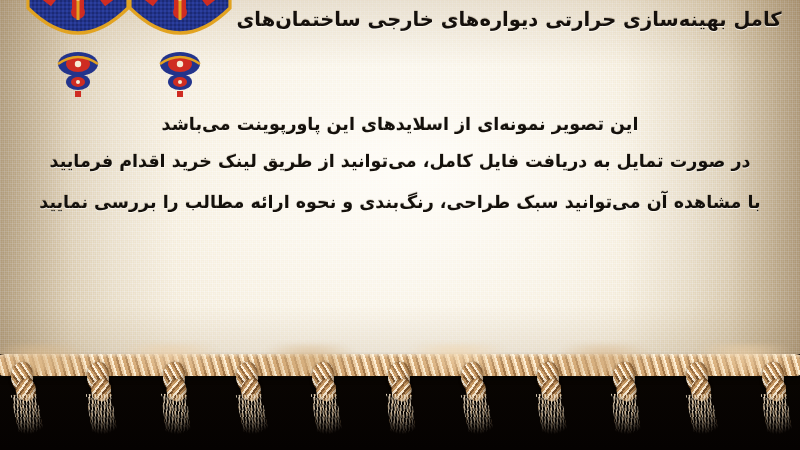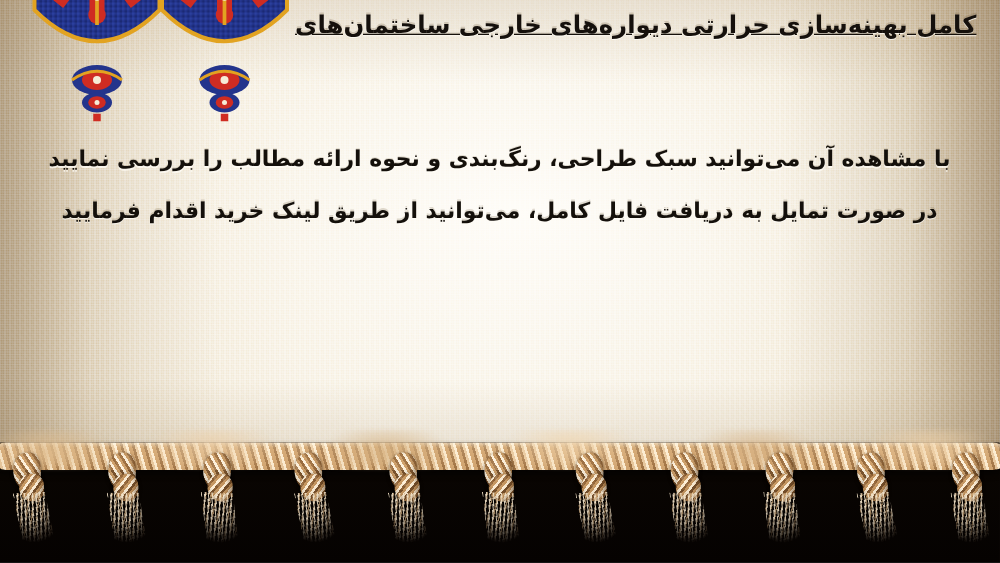--- a/index.html
+++ b/index.html
@@ -162,21 +162,20 @@
     text-align:center;
   }
   .title-line{
     color:#15100c;
     font-size:19.5px;
     font-weight:700;
     line-height:1.62;
     letter-spacing:.1px;
     text-shadow:0 1px 0 rgba(255,252,245,.75), 0 -1px 0 rgba(120,98,70,.25);
     white-space:nowrap;
-    text-decoration:underline;
   }
   .body-block{
     position:absolute;
     left:18px; right:18px;
     top:108px;
     text-align:center;
   }
   .body-line{
     color:#14100b;
     font-size:17.5px;
@@ -406,18 +405,19 @@
       </div>
   </div>
 
   <div class="text-layer">
 
     <div class="title-block">
       <div class="title-line">کامل بهینه‌سازی حرارتی دیواره‌های خارجی ساختمان‌های</div>
     </div>
 
     <div class="body-block">
+      <div class="body-line first">این تصویر نمونه‌ای از اسلایدهای این پاورپوینت می‌باشد</div>
+      <div class="body-line">در صورت تمایل به دریافت فایل کامل، می‌توانید از طریق لینک خرید اقدام فرمایید</div>
       <div class="body-line">با مشاهده آن می‌توانید سبک طراحی، رنگ‌بندی و نحوه ارائه مطالب را بررسی نمایید</div>
-      <div class="body-line">در صورت تمایل به دریافت فایل کامل، می‌توانید از طریق لینک خرید اقدام فرمایید</div>
     </div>
 
   </div>
 </div>
 
 </body></html>

